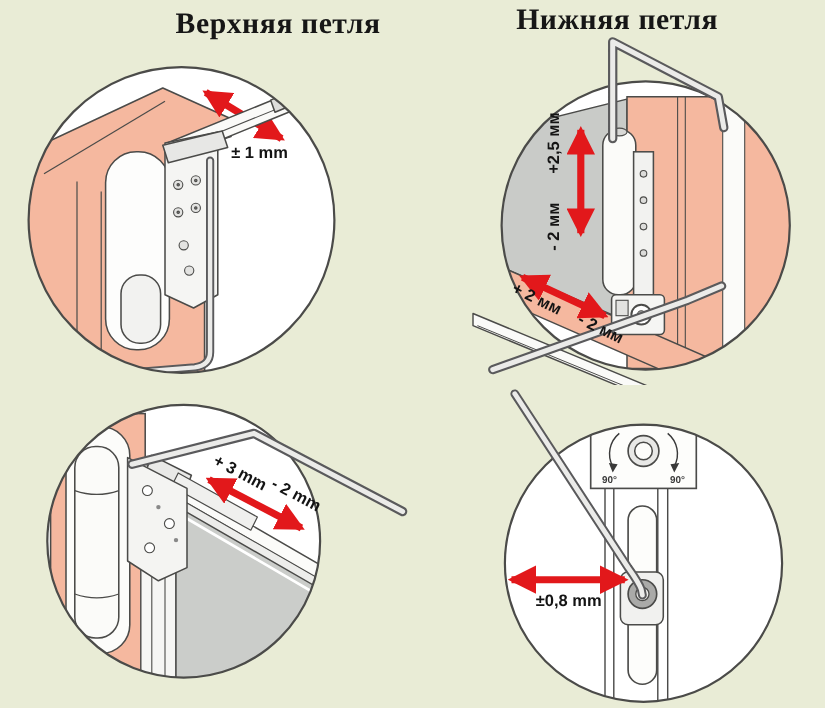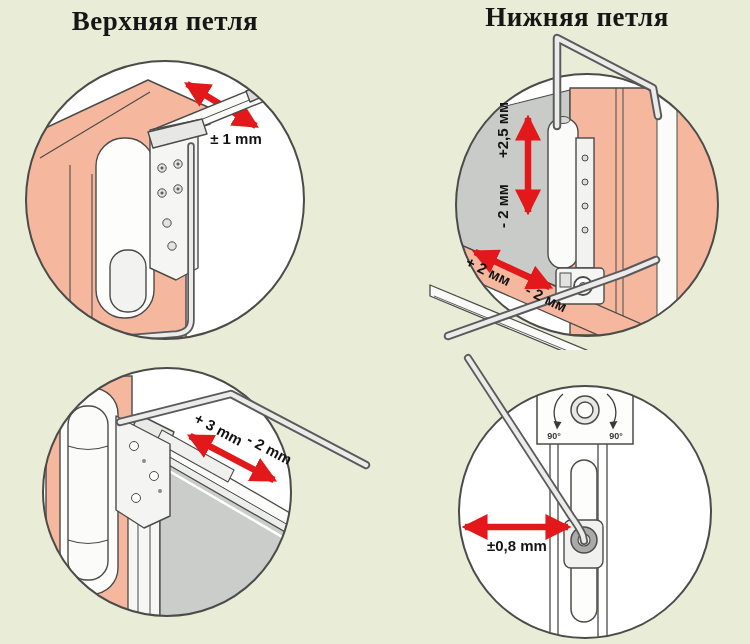--- a/index.html
+++ b/index.html
@@ -209,15 +209,15 @@
     </g>
     <circle cx="160" cy="162" r="126" fill="none" stroke="#4b4b49" stroke-width="2"></circle>
     <line x1="40" y1="177" x2="143" y2="177" stroke="#e2181b" stroke-width="6.5" marker-start="url(#p4ah)" marker-end="url(#p4ah)"></line>
     <text class="lbl" x="92" y="201" text-anchor="middle">±0,8 mm</text>
     <g fill="none" stroke-linecap="round" stroke-linejoin="round">
       <path d="M43,8 L146,166 Q156,180 158,186 L159,191" stroke="#5a5a5c" stroke-width="8"></path>
       <path d="M43,8 L146,166 Q156,180 158,186 L159,191" stroke="#ebebe9" stroke-width="4.4"></path>
     </g>
   </svg>
 
-  <div class="title" style="left:0;top:6px;width:330px;">Верхняя петля</div>
-  <div class="title" style="left:412px;top:2px;width:330px;">Нижняя петля</div>
+  <div class="title" style="left:16px;top:6px;width:330px;text-align:right;">Верхняя петля</div>
+  <div class="title" style="left:396px;top:2px;width:330px;">Нижняя петля</div>
 </div>
 
 </body></html>

